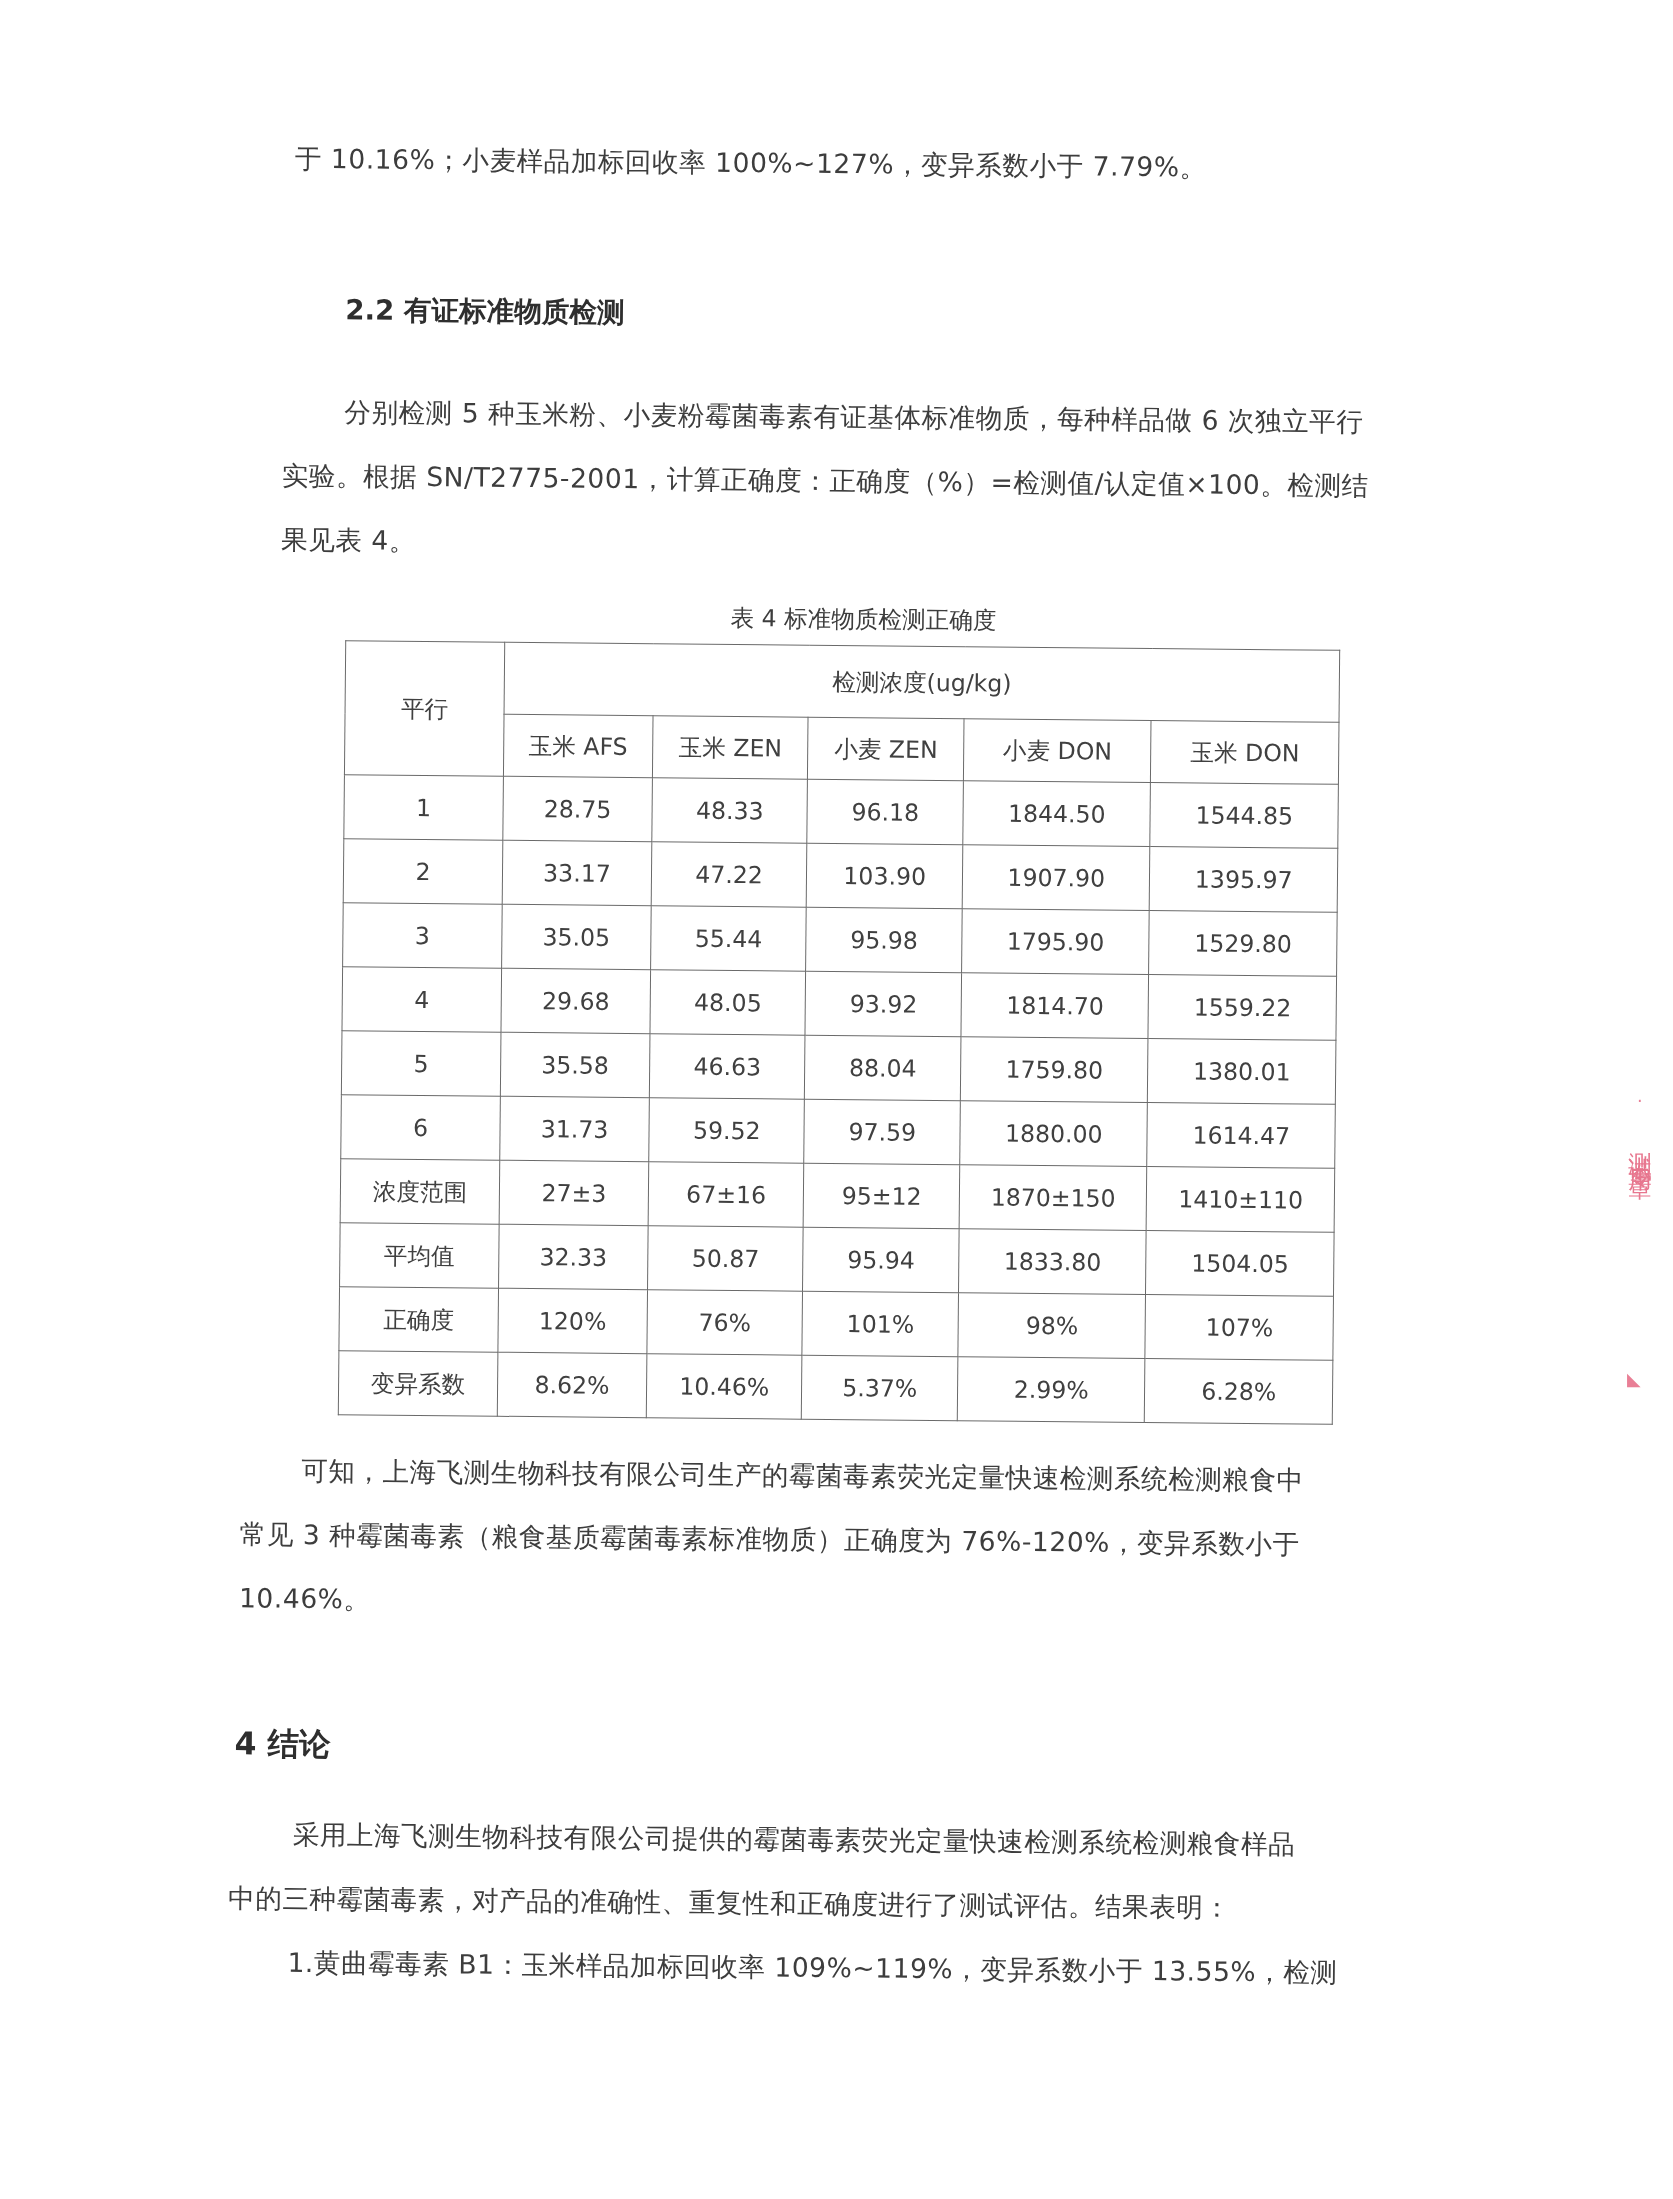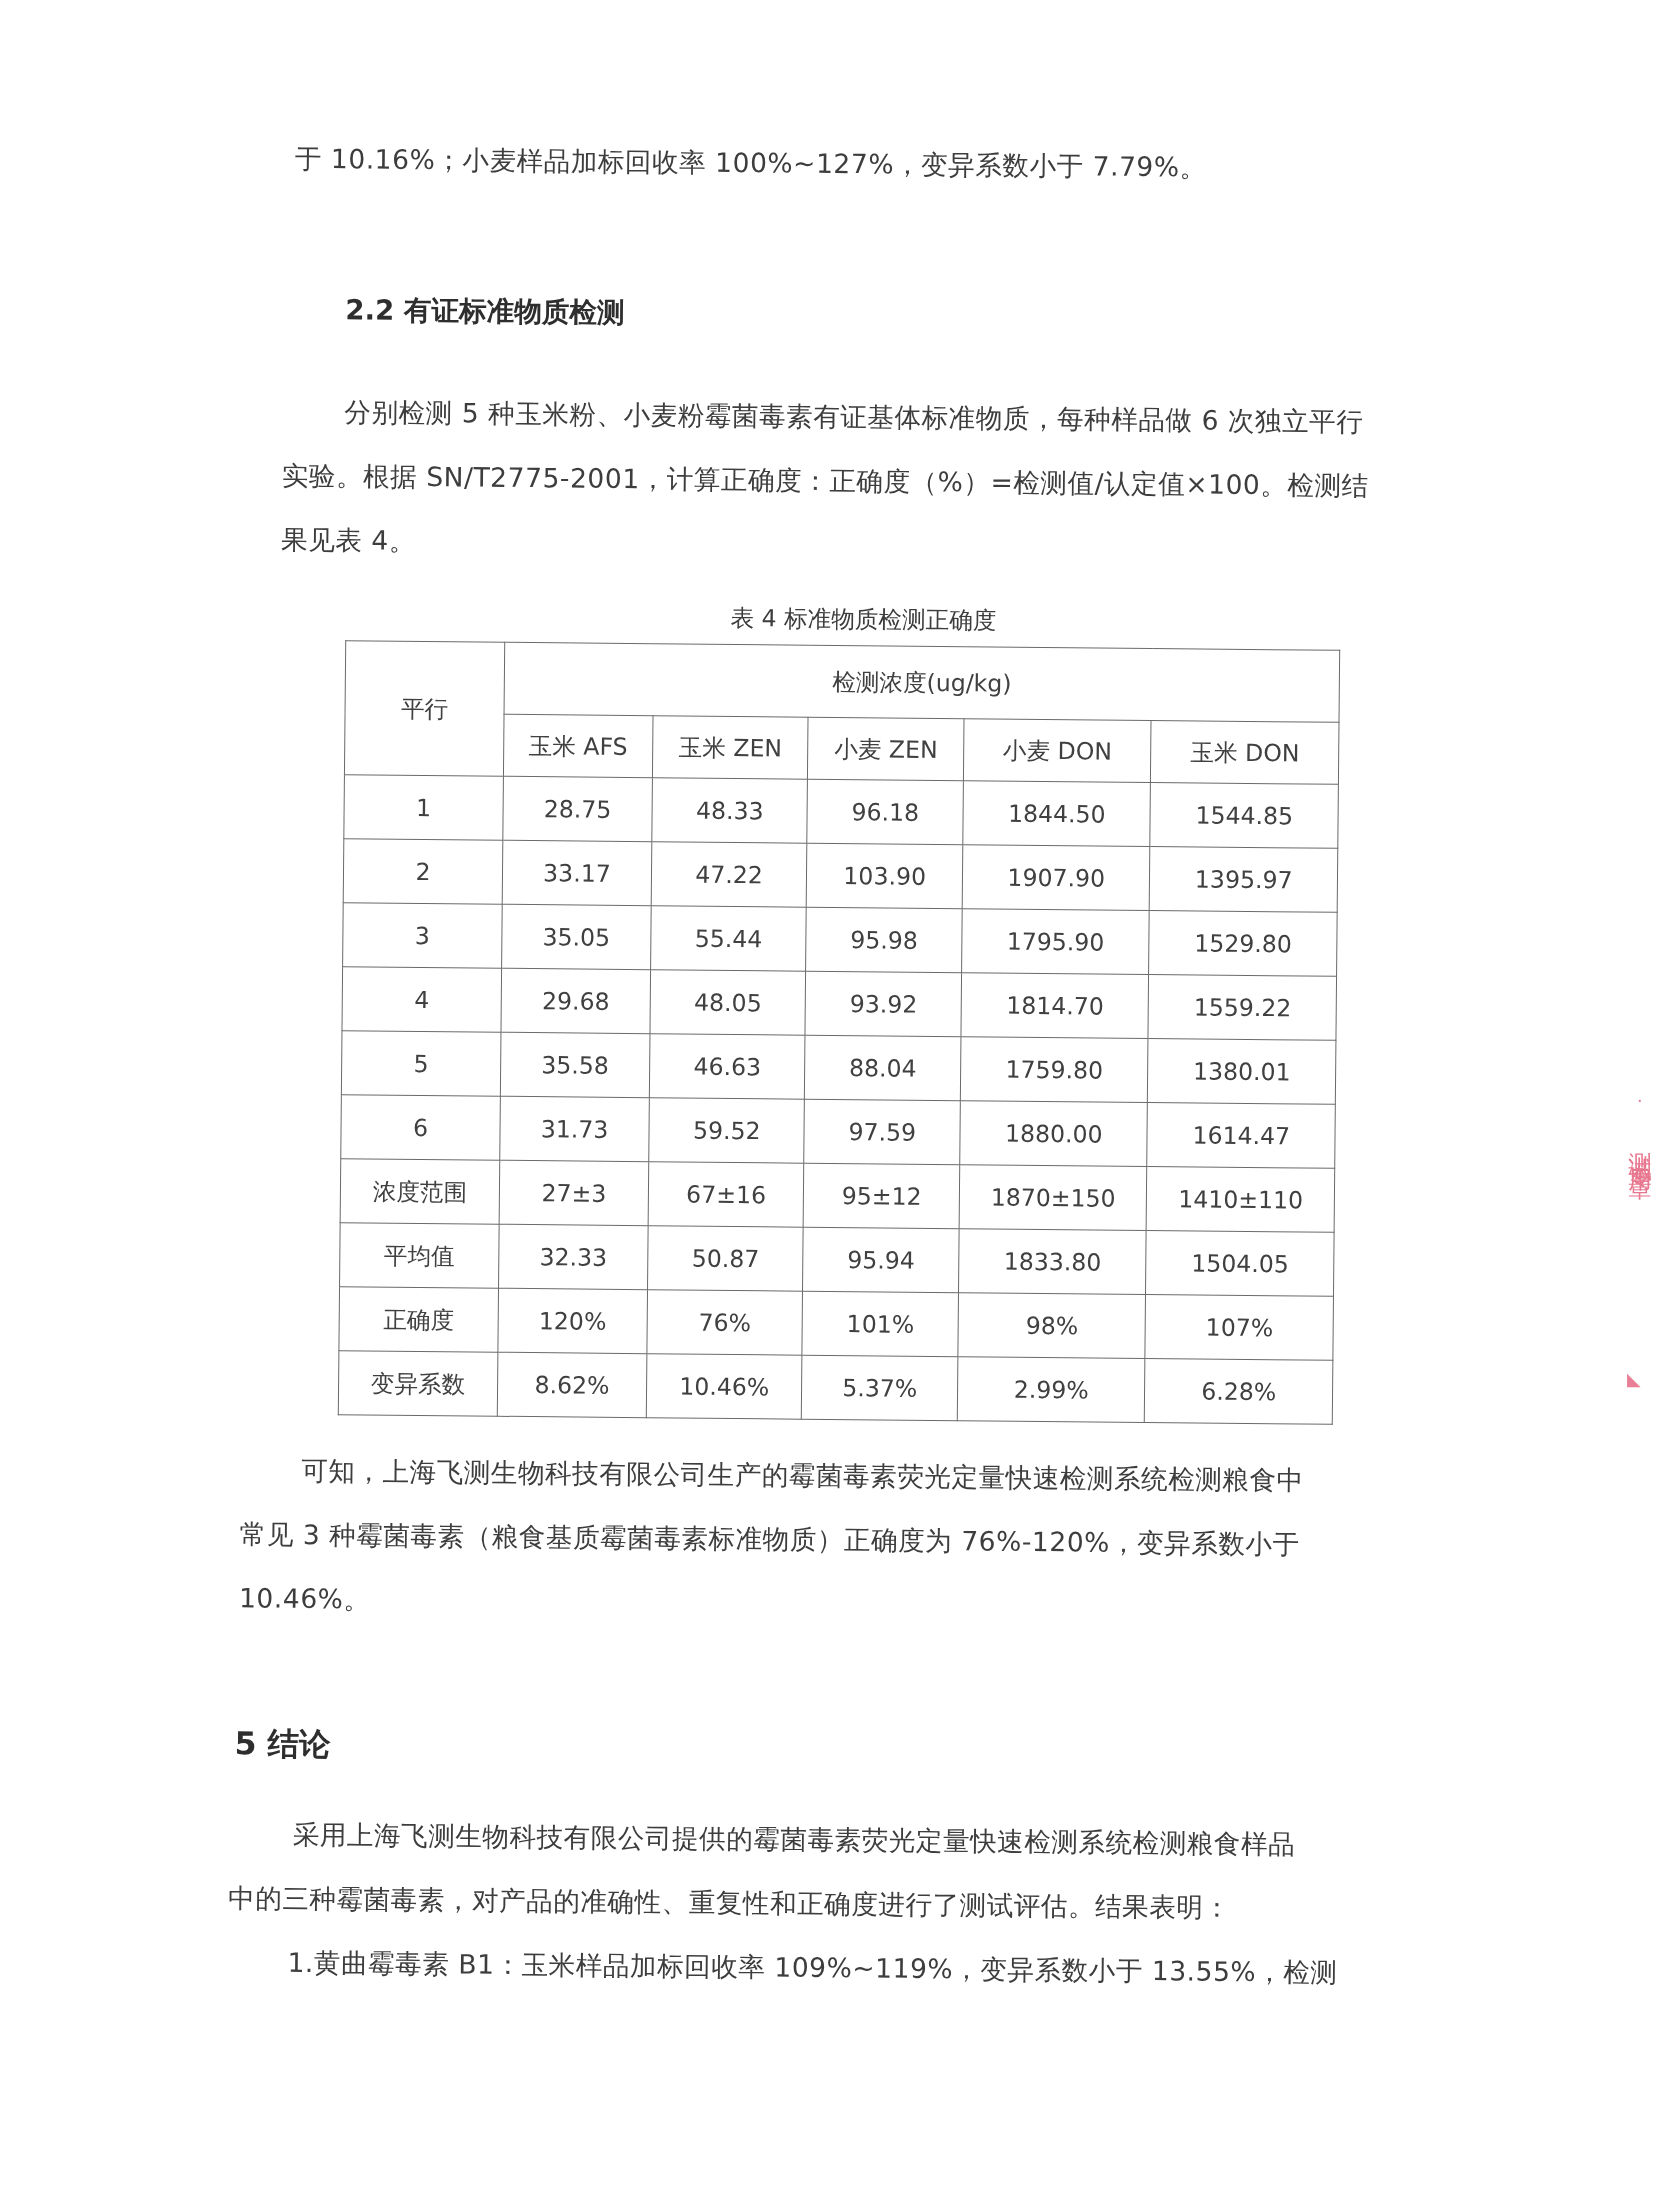--- a/index.html
+++ b/index.html
@@ -192,21 +192,21 @@
         <td>2.99%</td>
         <td>6.28%</td>
       </tr>
     </tbody>
   </table>
 
   <div class="line" style="left:305px; top:1458px;">可知，上海飞测生物科技有限公司生产的霉菌毒素荧光定量快速检测系统检测粮食中</div>
   <div class="line" style="left:244px; top:1522px;">常见 3 种霉菌毒素（粮食基质霉菌毒素标准物质）正确度为 76%-120%，变异系数小于</div>
   <div class="line" style="left:244px; top:1586px;">10.46%。</div>
 
-  <div class="heading h1" style="left:241px; top:1729px;">5 结论</div>
+  <div class="heading h1" style="left:241px; top:1729px;">4 结论</div>
 
   <div class="line" style="left:300px; top:1822px;">采用上海飞测生物科技有限公司提供的霉菌毒素荧光定量快速检测系统检测粮食样品</div>
   <div class="line" style="left:236px; top:1886px;">中的三种霉菌毒素，对产品的准确性、重复性和正确度进行了测试评估。结果表明：</div>
   <div class="line" style="left:296px; top:1950px;">1.黄曲霉毒素 B1：玉米样品加标回收率 109%~119%，变异系数小于 13.55%，检测</div>
 
 </div>
 
 <div class="stamp-dot" style="left:1637px; top:1091px;">·</div>
 <div class="stamp">测试专用章</div>
 <div class="stamp-dot" style="left:1627px; top:1369px;">◣</div>

